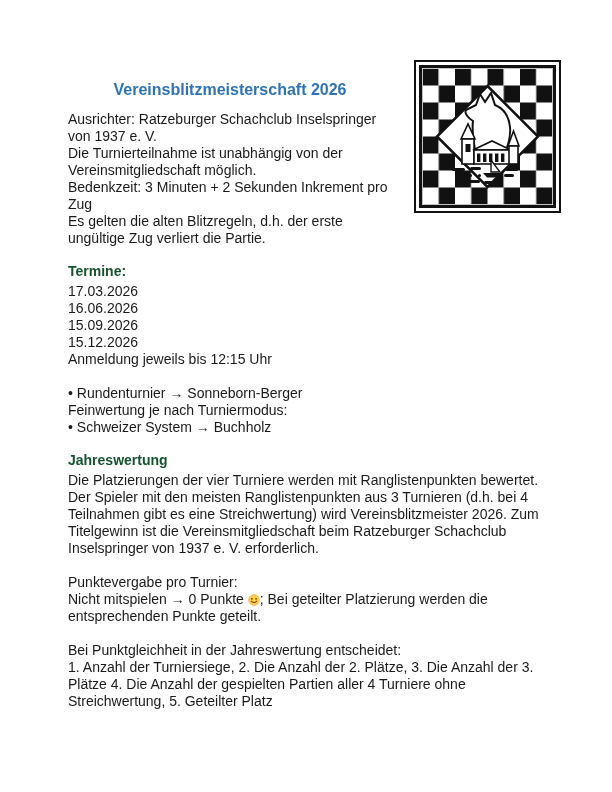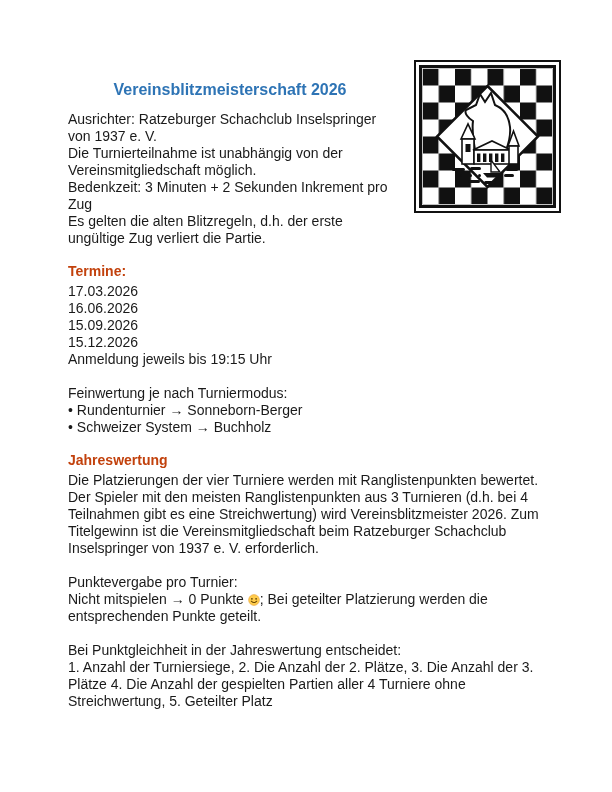--- a/index.html
+++ b/index.html
@@ -31,21 +31,21 @@
   }
   .line, .para {
     font-size: 14px;
     line-height: 17px;
     margin: 0;
   }
   .section-heading {
     font-size: 14px;
     line-height: 18px;
     font-weight: 700;
-    color: #c2410c;
+    color: #14532d;
     margin: 15px 0 3px 0;
     clear: none;
   }
   .spacer { height: 17px; }
   .emoji {
     display: inline-block;
     vertical-align: -2px;
     width: 12px;
     height: 12px;
   }
@@ -113,27 +113,27 @@
     <p class="para">Bedenkzeit: 3 Minuten + 2 Sekunden Inkrement pro Zug</p>
     <p class="para">Es gelten die alten Blitzregeln, d.h. der erste ungültige Zug verliert die Partie.</p>
   </div>
 
   <h2 class="section-heading">Termine:</h2>
   <div>
     <p class="line">17.03.2026</p>
     <p class="line">16.06.2026</p>
     <p class="line">15.09.2026</p>
     <p class="line">15.12.2026</p>
-    <p class="line">Anmeldung jeweils bis 19:15 Uhr</p>
+    <p class="line">Anmeldung jeweils bis 12:15 Uhr</p>
   </div>
 
   <div class="spacer"></div>
   <div>
+    <p class="line">• Rundenturnier → Sonneborn-Berger</p>
     <p class="line">Feinwertung je nach Turniermodus:</p>
-    <p class="line">• Rundenturnier → Sonneborn-Berger</p>
     <p class="line">• Schweizer System → Buchholz</p>
   </div>
 
   <h2 class="section-heading">Jahreswertung</h2>
   <p class="para">Die Platzierungen der vier Turniere werden mit Ranglistenpunkten bewertet. Der Spieler mit den meisten Ranglistenpunkten aus 3 Turnieren (d.h. bei 4 Teilnahmen gibt es eine Streichwertung) wird Vereinsblitzmeister 2026. Zum Titelgewinn ist die Vereinsmitgliedschaft beim Ratzeburger Schachclub Inselspringer von 1937 e. V. erforderlich.</p>
 
   <div class="spacer"></div>
 
   <div>
     <p class="line">Punktevergabe pro Turnier:</p>

